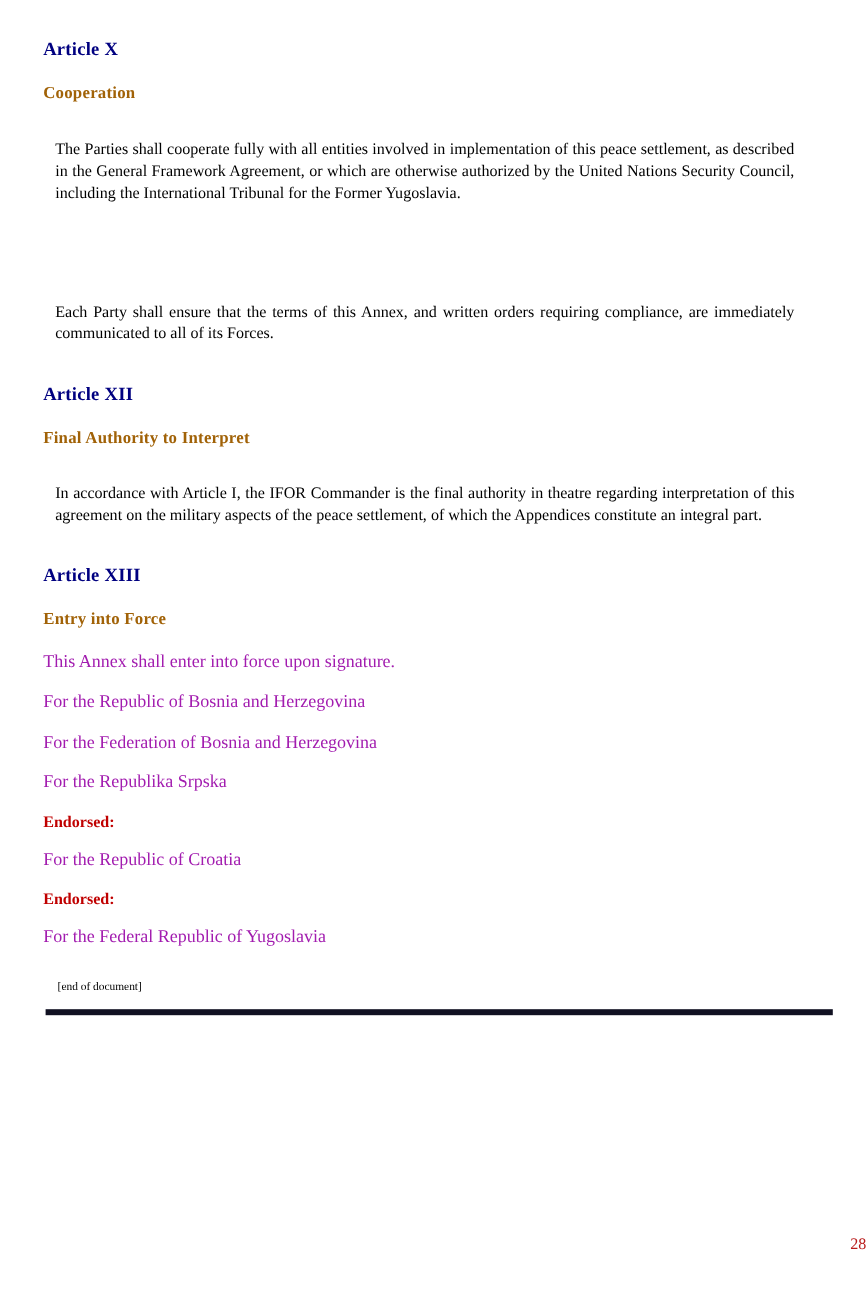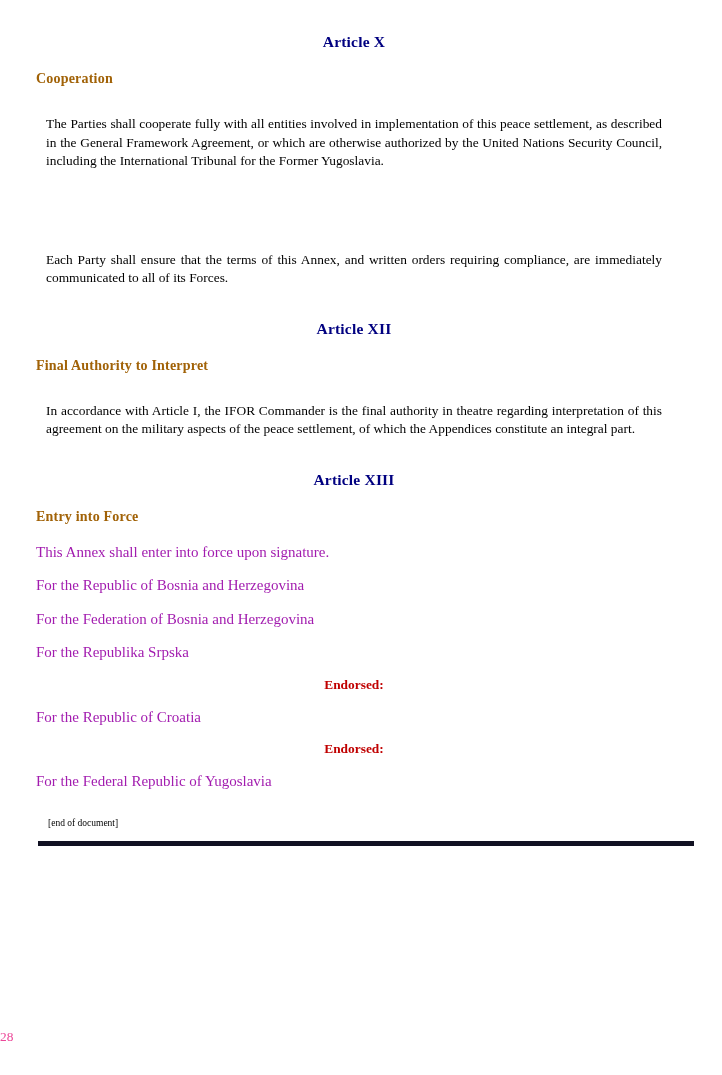--- a/index.html
+++ b/index.html
@@ -28,21 +28,20 @@
     width: 636px;
   }
   h2.article {
     font-family: "Liberation Serif", serif;
     font-size: 15.5px;
     font-weight: bold;
     color: #000080;
     margin: 0 0 0 0;
     padding: 0;
     letter-spacing: 0.2px;
-    text-align: center;
   }
   h3.heading {
     font-family: "Liberation Serif", serif;
     font-size: 14px;
     font-weight: bold;
     color: #a16207;
     margin: 0;
     padding: 0;
     letter-spacing: 0.2px;
   }
@@ -63,21 +62,20 @@
     padding: 0;
     color: #a21caf;
   }
   p.endorsed {
     font-family: "Liberation Serif", serif;
     font-size: 13.4px;
     font-weight: bold;
     color: #c00000;
     margin: 0;
     padding: 0;
-    text-align: center;
   }
   p.enddoc {
     font-family: "Liberation Serif", serif;
     font-size: 9.5px;
     color: #000000;
     margin: 12px;
     padding: 0;
   }
   .sp-a { height: 20px; }
   .sp-b { height: 18px; }
@@ -89,24 +87,24 @@
     top: 841px;
     width: 656px;
     height: 5px;
     background: #111122;
   }
   .page-number {
     position: absolute;
     left: 0;
     top: 1029px;
     width: 722px;
-    text-align: left;
+    text-align: right;
     font-family: "Liberation Serif", serif;
     font-size: 13.4px;
-    color: #ec4899;
+    color: #b91c1c;
   }
 </style>
 </head>
 <body>
 
 <div class="page">
   <div class="content">
 
     <h2 class="article">Article X</h2>
     <div class="sp-a"></div>

